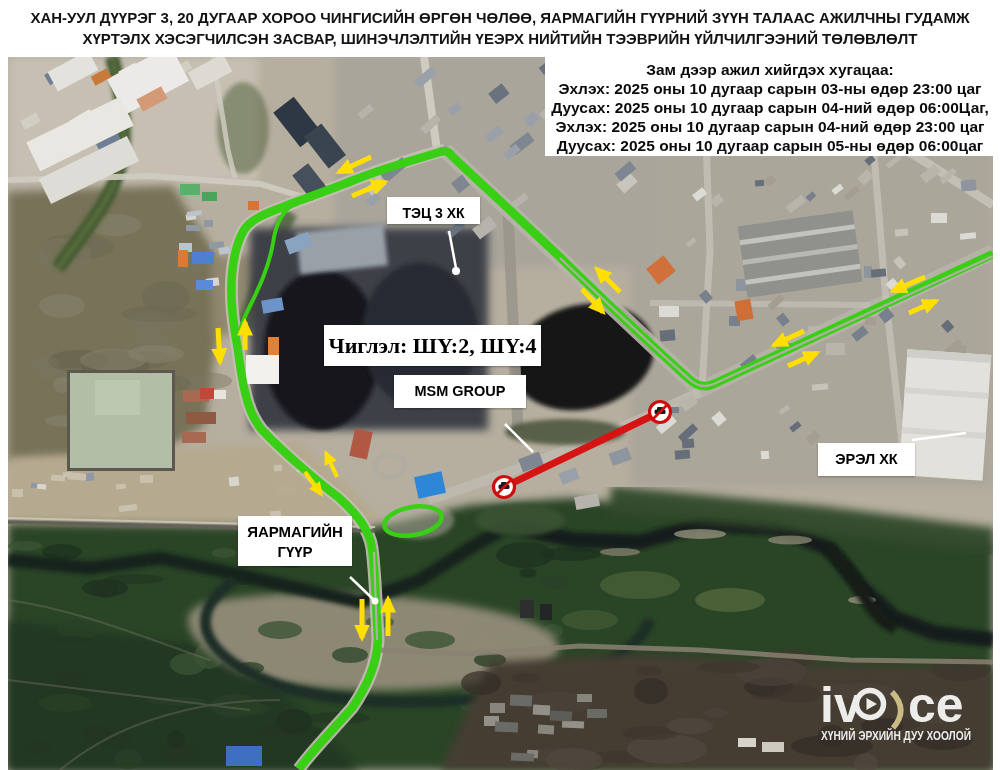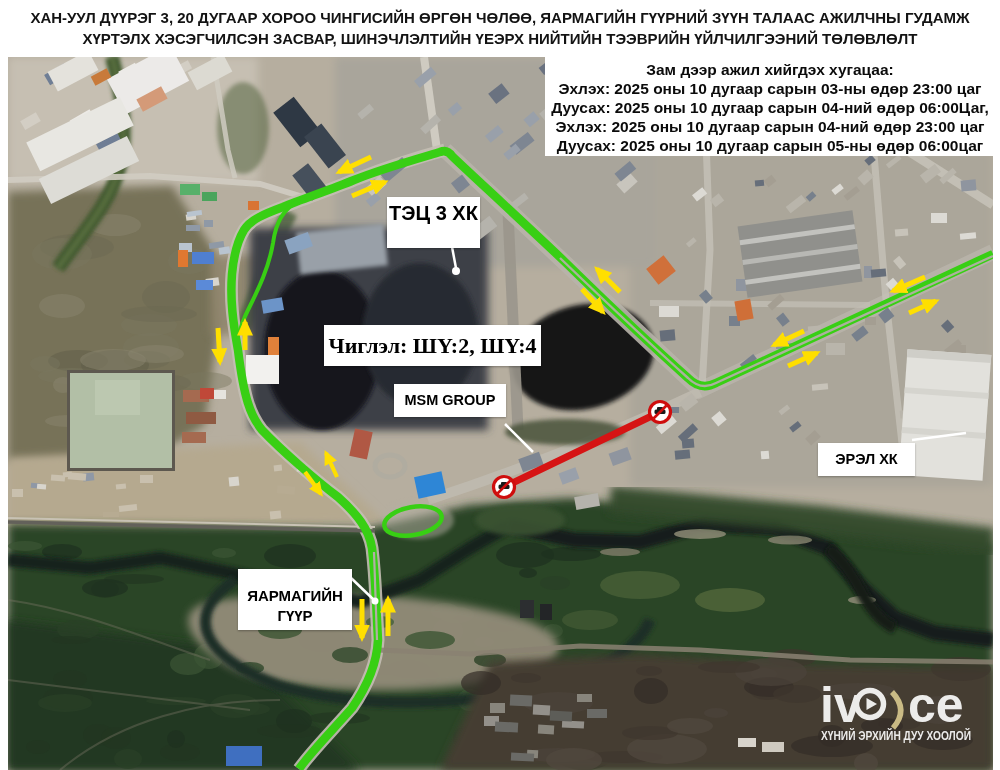--- a/index.html
+++ b/index.html
@@ -593,29 +593,29 @@
 </svg>
 
 <div class="hdr">ХАН-УУЛ ДҮҮРЭГ 3, 20 ДУГААР ХОРОО ЧИНГИСИЙН ӨРГӨН ЧӨЛӨӨ, ЯАРМАГИЙН ГҮҮРНИЙ ЗҮҮН ТАЛААС АЖИЛЧНЫ ГУДАМЖ<br>ХҮРТЭЛХ ХЭСЭГЧИЛСЭН ЗАСВАР, ШИНЭЧЛЭЛТИЙН ҮЕЭРХ НИЙТИЙН ТЭЭВРИЙН ҮЙЛЧИЛГЭЭНИЙ ТӨЛӨВЛӨЛТ</div>
 
 <div class="sched">Зам дээр ажил хийгдэх хугацаа:<br>
 Эхлэх: 2025 оны 10 дугаар сарын 03-ны өдөр 23:00 цаг<br>
 Дуусах: 2025 оны 10 дугаар сарын 04-ний өдөр 06:00Цаг,<br>
 Эхлэх: 2025 оны 10 дугаар сарын 04-ний өдөр 23:00 цаг<br>
 Дуусах: 2025 оны 10 дугаар сарын 05-ны өдөр 06:00цаг</div>
 
-<div class="lbl" style="left:387px;top:197px;width:93px;height:51px;font-size:20px;line-height:33px;">ТЭЦ 3 ХК</div>
+<div class="lbl" style="left:387px;top:197px;width:93px;height:27px;font-size:14px;line-height:33px;">ТЭЦ 3 ХК</div>
 
 <div class="lbl" style="left:324px;top:325px;width:217px;height:41px;font-size:22px;line-height:41px;font-family:Liberation Serif, serif;">Чиглэл: ШY:2, ШY:4</div>
 
-<div class="lbl" style="left:394px;top:384px;width:112px;height:33px;font-size:14.5px;line-height:33px;">MSM GROUP</div>
+<div class="lbl" style="left:394px;top:375px;width:132px;height:33px;font-size:14.5px;line-height:33px;">MSM GROUP</div>
 
 <div class="lbl" style="left:818px;top:424px;width:97px;height:33px;font-size:14.5px;line-height:33px;margin-top:19px;">ЭРЭЛ ХК</div>
 
-<div class="lbl" style="left:238px;top:569px;width:114px;height:44px;font-size:15px;line-height:20px;padding-top:17px;">ЯАРМАГИЙН<br>ГҮҮР</div>
+<div class="lbl" style="left:238px;top:516px;width:114px;height:44px;font-size:15px;line-height:20px;padding-top:6px;">ЯАРМАГИЙН<br>ГҮҮР</div>
 
 <svg width="220" height="85" viewBox="0 0 220 85" style="position:absolute;left:780px;top:668px">
   <g opacity="0.9">
     <text x="40" y="54" font-family="Liberation Sans, sans-serif" font-weight="bold" font-size="50" fill="#fff">iv</text>
     <circle cx="90" cy="36" r="13.5" fill="none" stroke="#fff" stroke-width="5.5"></circle>
     <path d="M86.5,30 L97,36 L86.5,42 Z" fill="#fff"></path>
     <path d="M112,24 Q129,42 113,60" fill="none" stroke="#d9c98e" stroke-width="5.5"></path>
     <text x="128" y="54" font-family="Liberation Sans, sans-serif" font-weight="bold" font-size="50" fill="#fff">ce</text>
     <text x="41" y="72" font-family="Liberation Sans, sans-serif" font-weight="bold" font-size="12.5" fill="#fff" textLength="150" lengthAdjust="spacingAndGlyphs">ХҮНИЙ ЭРХИЙН ДУУ ХООЛОЙ</text>
   </g>

